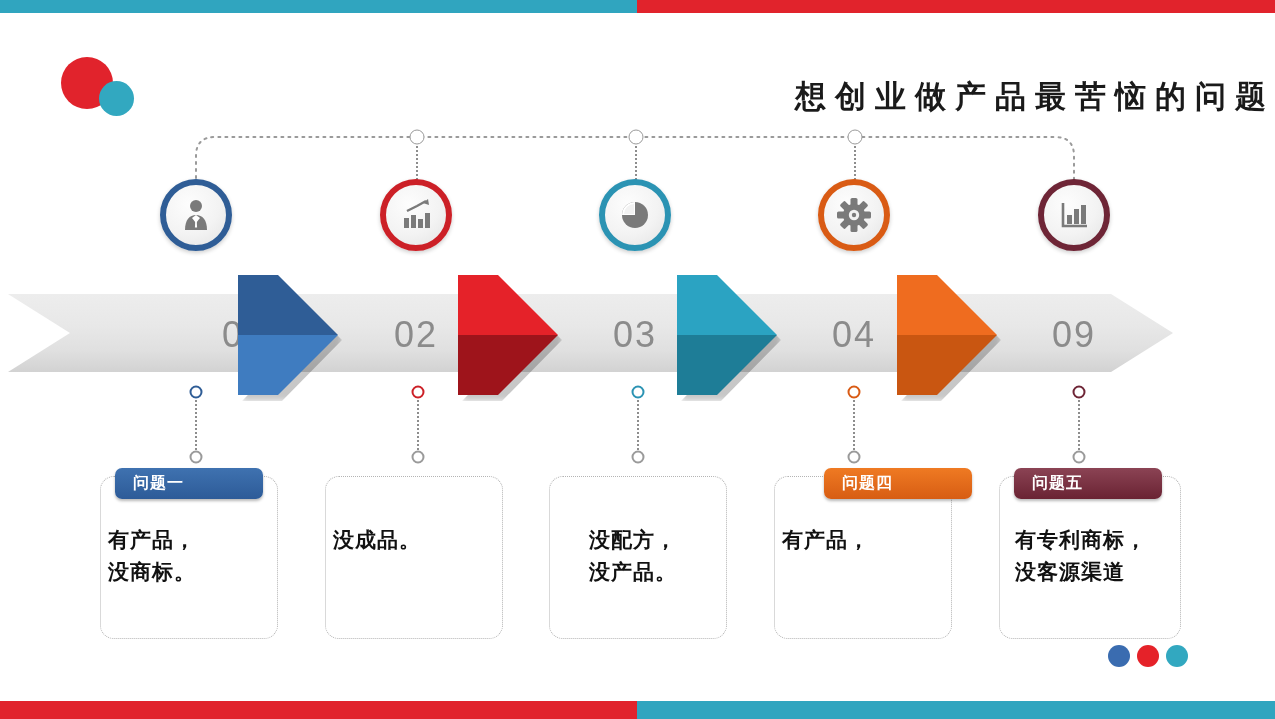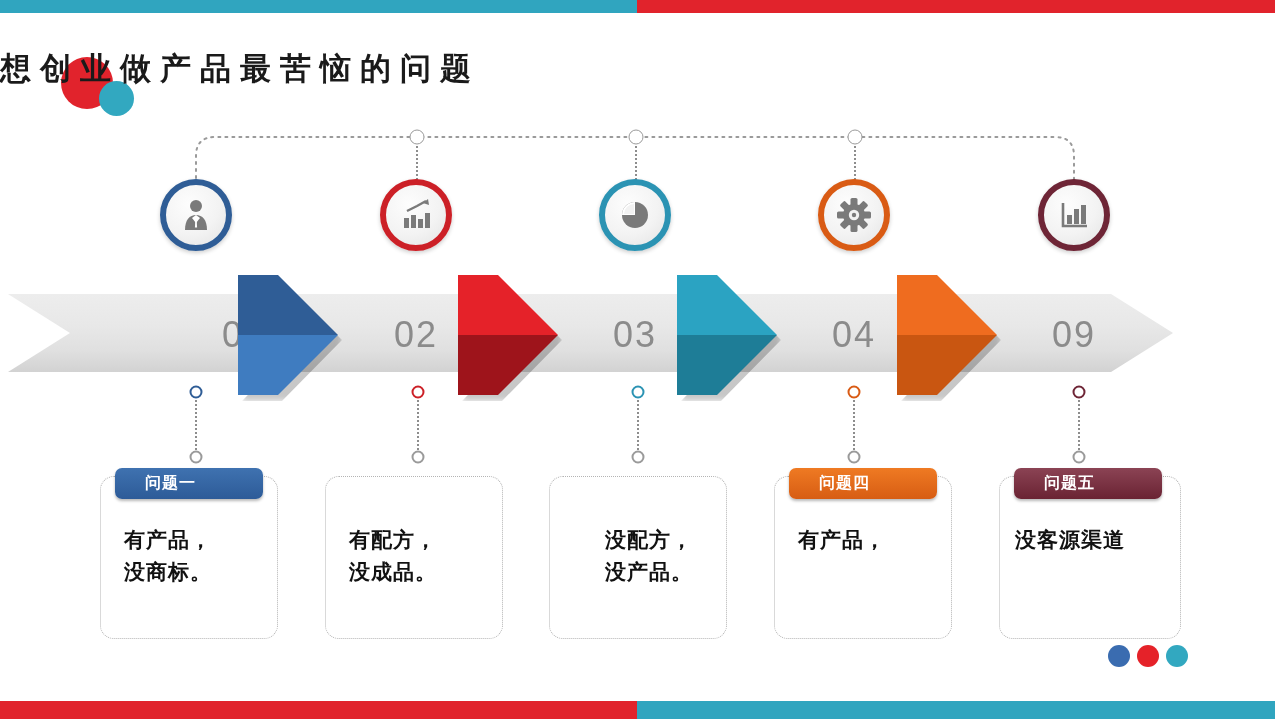--- a/index.html
+++ b/index.html
@@ -19,21 +19,21 @@
   .botbar .seg-a{position:absolute;left:0;top:0;width:637px;height:18px;background:#e1232c;}
   .botbar .seg-b{position:absolute;left:637px;top:0;width:638px;height:18px;background:#30a5bf;}
 
   
   .logo{position:absolute;left:57px;top:57px;width:86px;height:62px;}
   .logo .big{position:absolute;left:4px;top:0;width:52px;height:52px;border-radius:50%;background:#e1232c;}
   .logo .small{position:absolute;left:42px;top:24px;width:35px;height:35px;border-radius:50%;background:#32a8c0;}
 
   
   .title{
-    position:absolute;left:0;top:48px;width:1275px;text-align:left;
+    position:absolute;left:0;top:76px;width:1275px;text-align:right;
     font-size:31px;font-weight:bold;color:#1a1a1a;letter-spacing:9px;
     font-family:"DejaVu Sans","Liberation Sans",sans-serif;
   }
 
   
   .rail{position:absolute;left:0;top:120px;width:1275px;height:70px;pointer-events:none;}
   .rail-node{
     position:absolute;width:13px;height:13px;border-radius:50%;
     border:1.6px solid #9a9a9a;background:#fff;
     transform:translate(-50%,-50%);
@@ -91,29 +91,29 @@
   
   .card{
     position:absolute;top:476px;width:178px;height:163px;
     border:1.5px dotted #b4b4b4;border-radius:14px;background:#fff;
     box-sizing:border-box;
   }
   .card-head{
     position:absolute;top:468px;height:31px;width:148px;
     border-radius:7px;box-sizing:border-box;
     display:flex;align-items:center;
-    padding-left:30px;
+    padding-left:18px;
     color:#ffffff;font-size:16px;font-weight:bold;letter-spacing:1px;
     box-shadow:0 2px 3px rgba(0,0,0,.28);
     font-family:"DejaVu Sans","Liberation Sans",sans-serif;
   }
   .card-body{
     position:absolute;top:525px;width:164px;
     color:#111;font-size:21px;font-weight:bold;line-height:1.52;
-    padding-left:24px;box-sizing:border-box;
+    padding-left:8px;box-sizing:border-box;
     font-family:"DejaVu Sans","Liberation Sans",sans-serif;
   }
   .card-body span{display:block;letter-spacing:1px;}
 
   
   .corner-dots{position:absolute;left:1108px;top:645px;width:90px;height:24px;}
   .corner-dots i{
     position:absolute;top:0;width:22px;height:22px;border-radius:50%;display:block;
   }
 </style>
@@ -257,39 +257,39 @@
 
   <div class="card" style="left:100px;"></div>
   <div class="card-head" style="left:115px;background:linear-gradient(to bottom,#3f72b0,#2d5b98);">问题一</div>
   <div class="card-body" style="left:100px;">
     <span>有产品，</span>
     <span>没商标。</span>
   </div>
 
   <div class="card" style="left:325px;"></div>
   <div class="card-body" style="left:325px;">
-    <span>有配方，</span>
     <span>没成品。</span>
   </div>
 
   <div class="card" style="left:549px;"></div>
   <div class="card-body" style="left:549px;margin-left:32px;">
     <span>没配方，</span>
     <span>没产品。</span>
   </div>
 
   <div class="card" style="left:774px;"></div>
-  <div class="card-head" style="left:789px;background:linear-gradient(to bottom,#ef7a23,#d75d13);">问题四</div>
+  <div class="card-head" style="left:824px;background:linear-gradient(to bottom,#ef7a23,#d75d13);">问题四</div>
   <div class="card-body" style="left:774px;">
     <span>有产品，</span>
   </div>
 
   <div class="card" style="left:999px;width:182px;"></div>
   <div class="card-head" style="left:1014px;background:linear-gradient(to bottom,#8b4354,#6a2333);">问题五</div>
   <div class="card-body" style="left:999px;width:182px;padding-left:16px;">
+    <span>有专利商标，</span>
     <span>没客源渠道</span>
   </div>
 
   <div class="corner-dots">
     <i style="left:0;background:#3a6cb0;"></i>
     <i style="left:29px;background:#e52229;"></i>
     <i style="left:58px;background:#32a8c0;"></i>
   </div>
 
   <div class="botbar">

